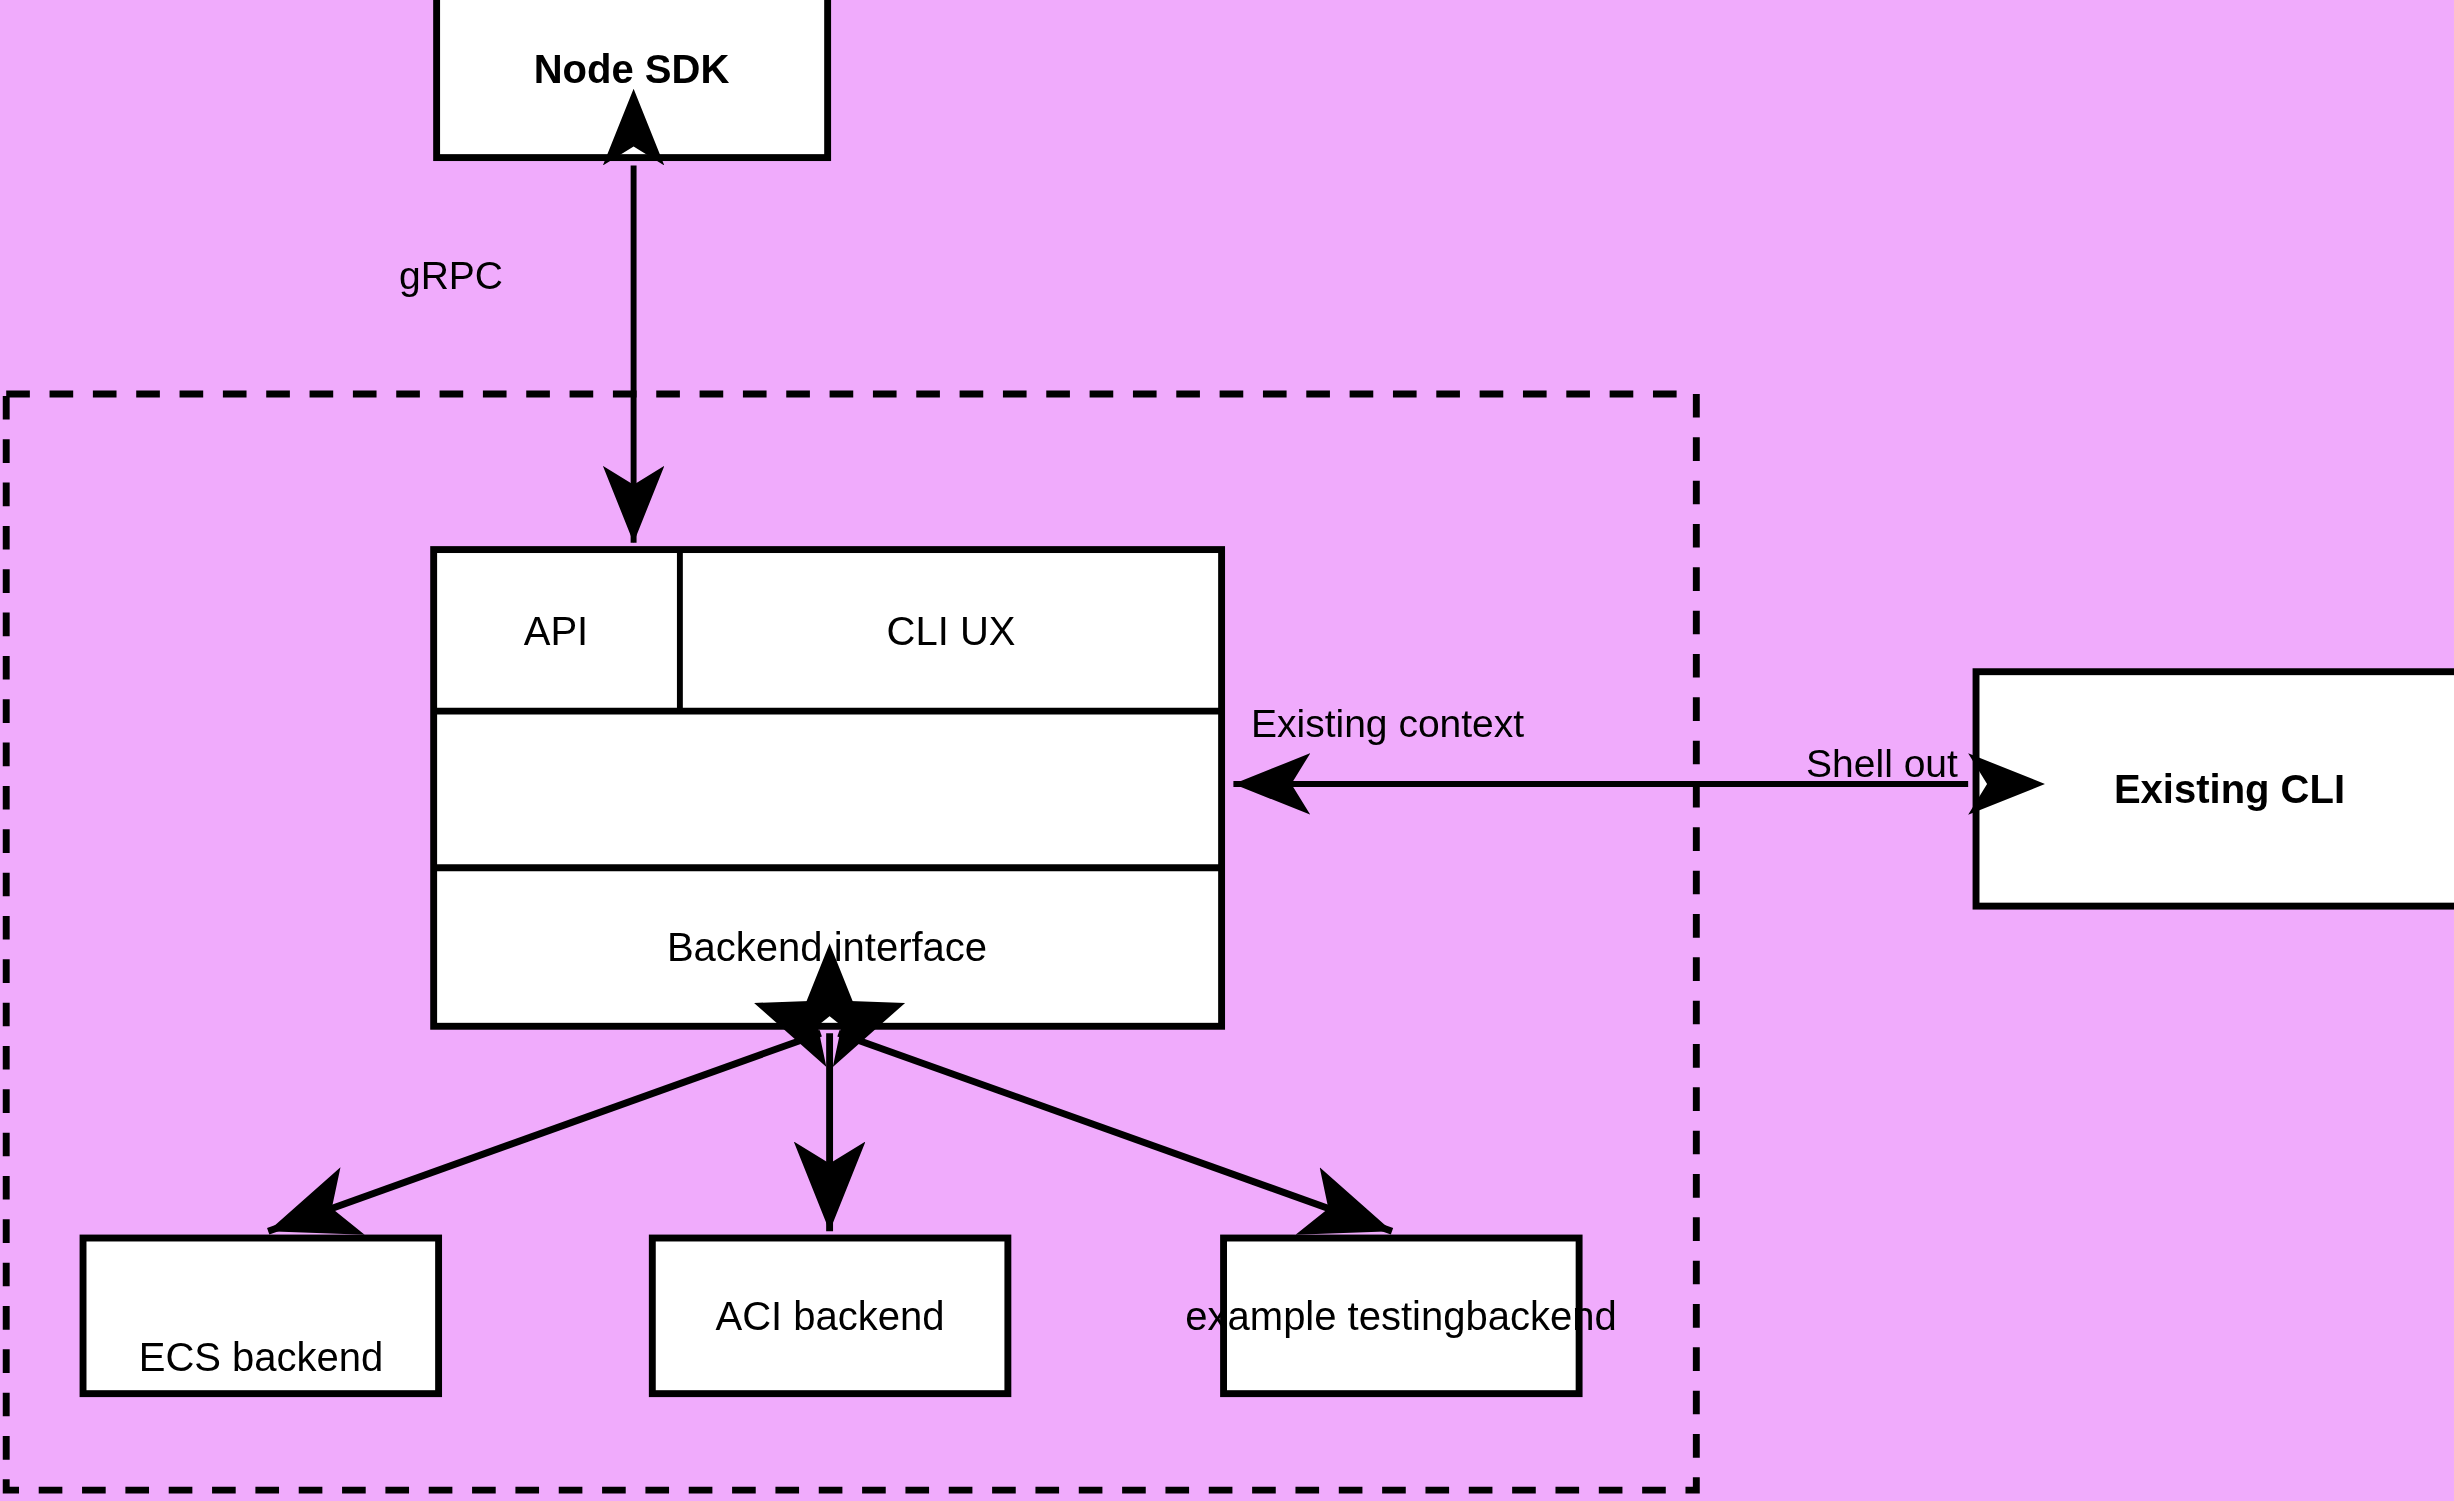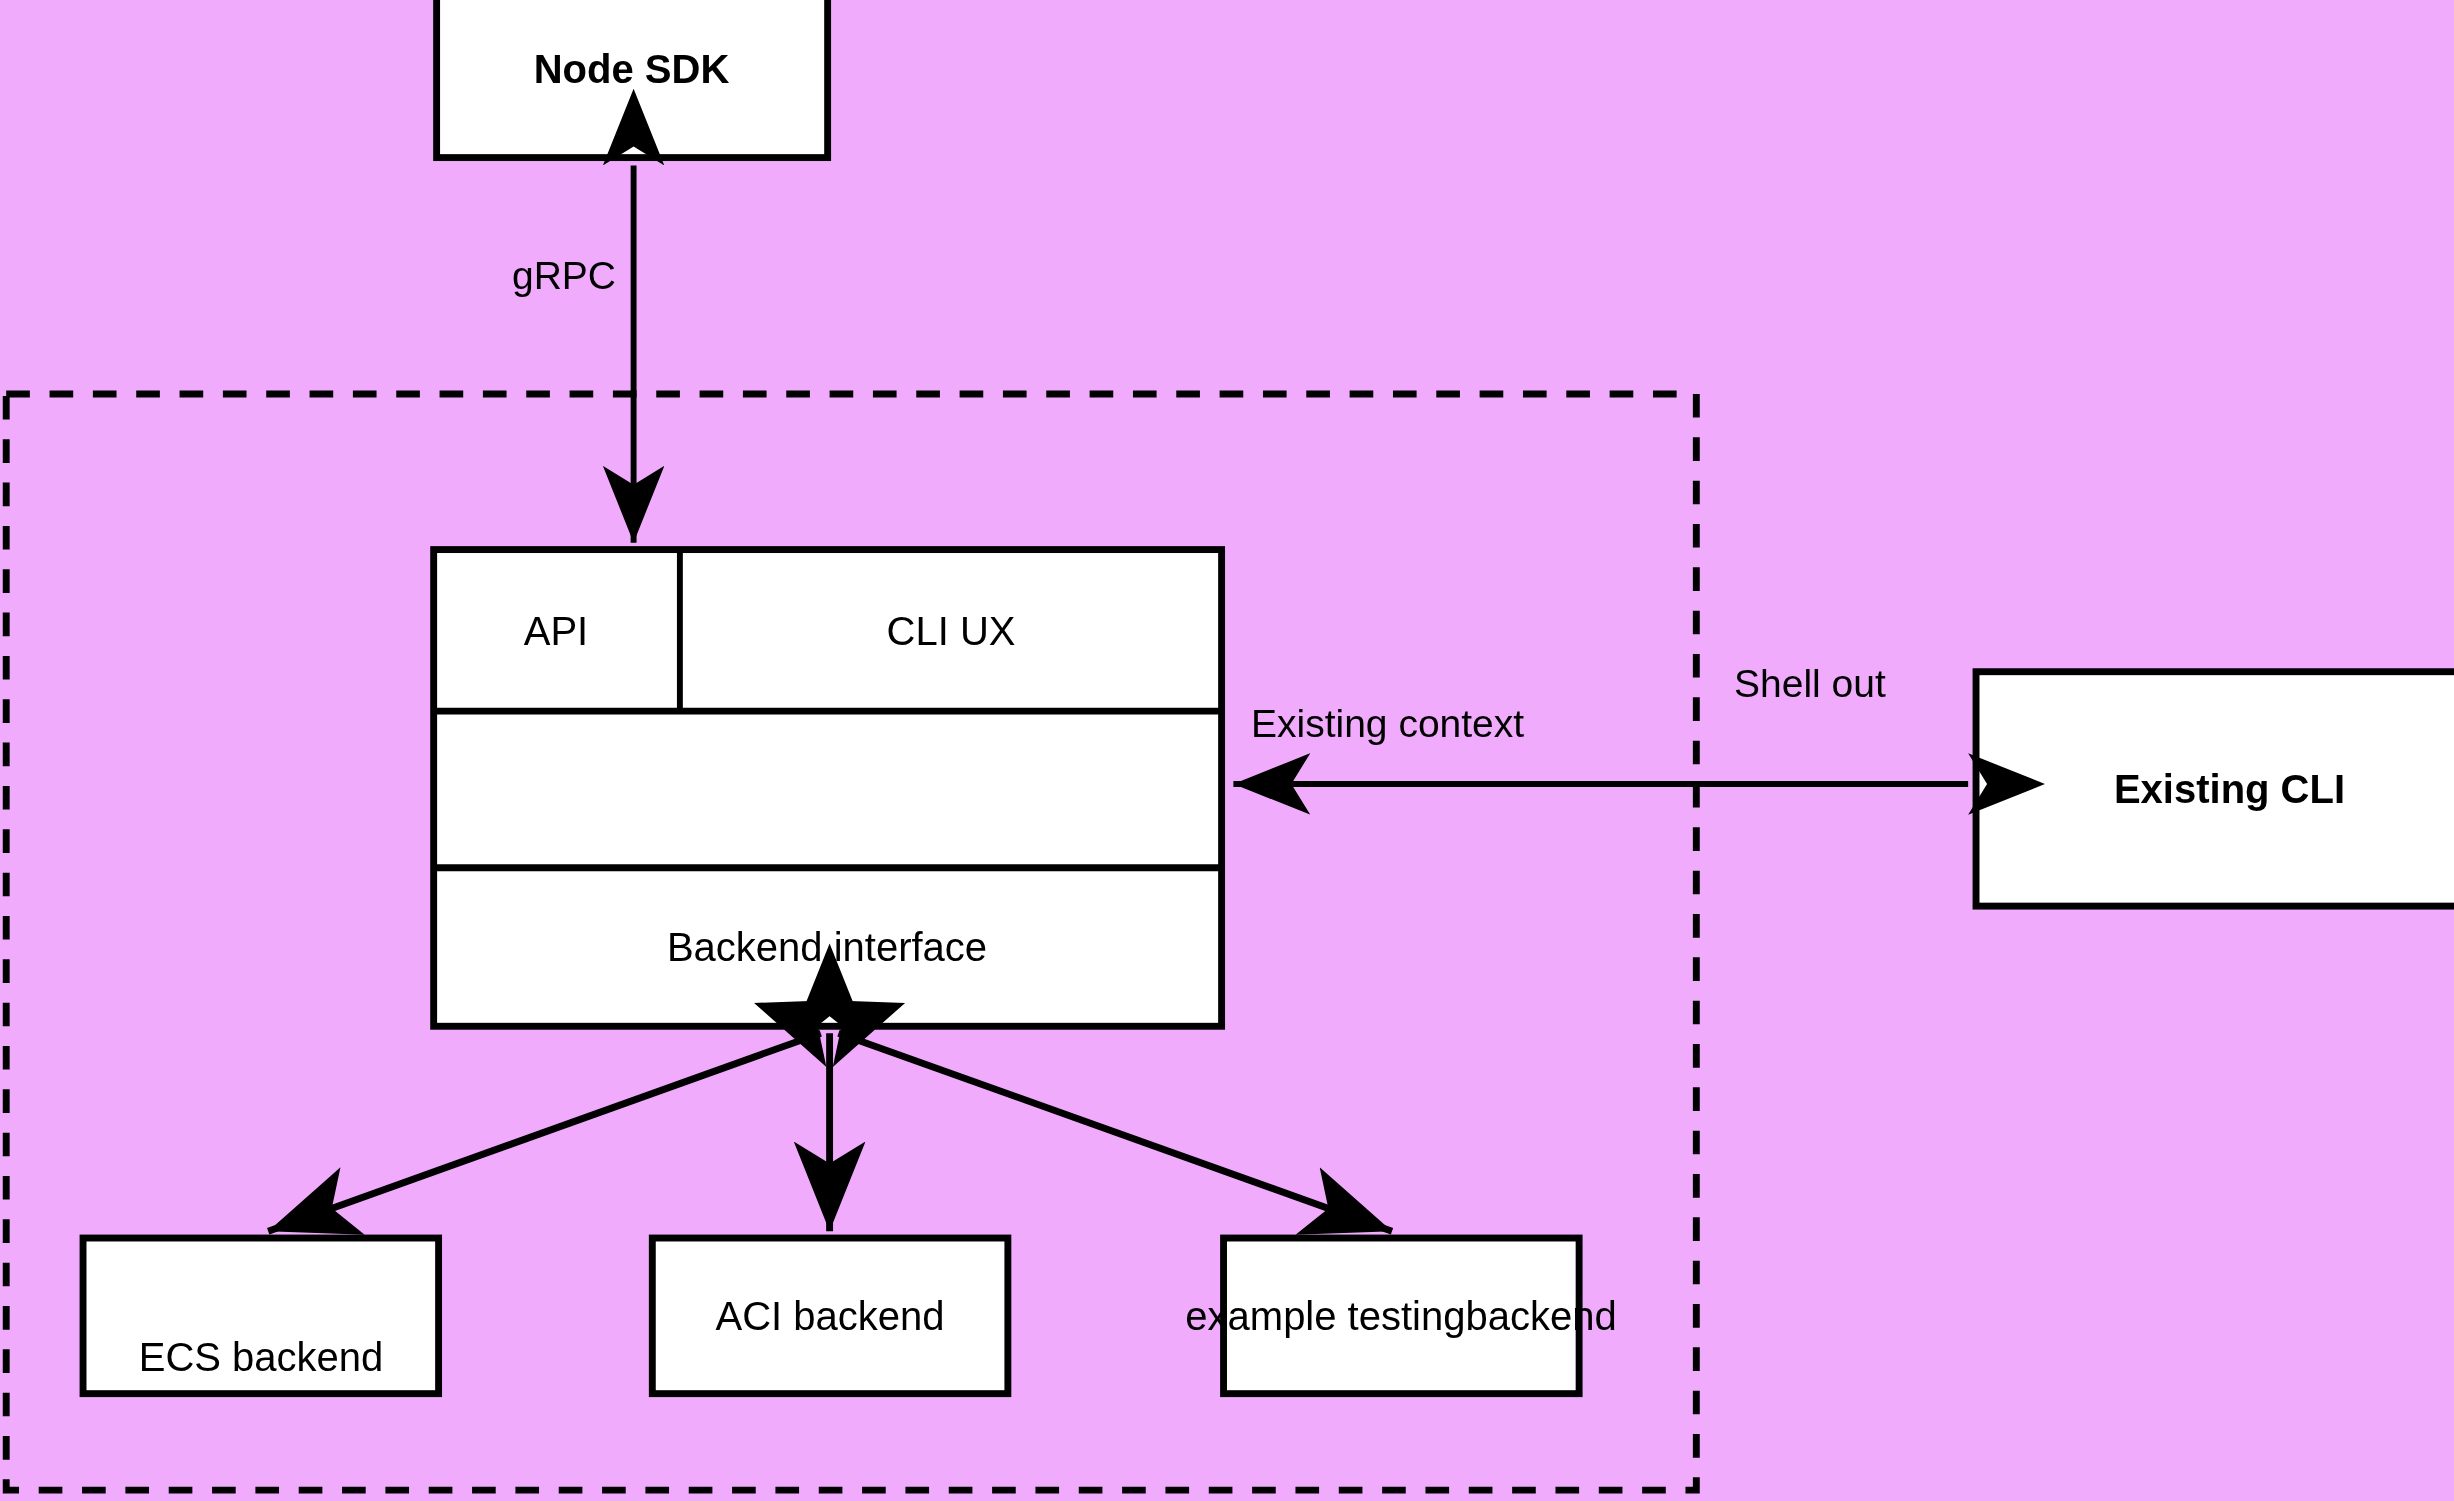--- a/index.html
+++ b/index.html
@@ -93,32 +93,32 @@
     <line x1="833" y1="1049" x2="272" y2="1250" stroke="#000000" stroke-width="7" marker-start="url(#arrowStart)" marker-end="url(#arrowEnd)"></line>
 
     <line x1="842" y1="1049" x2="842" y2="1250" stroke="#000000" stroke-width="7" marker-start="url(#arrowStart)" marker-end="url(#arrowEnd)"></line>
 
     <line x1="851" y1="1049" x2="1413" y2="1250" stroke="#000000" stroke-width="7" marker-start="url(#arrowStart)" marker-end="url(#arrowEnd)"></line>
   </svg>
 
   <div class="lbl node-label-bold box-center" style="left:436px; top:-17.7px; width:391px; height:175px;">Node SDK</div>
 
 
-  <div class="lbl edge-label" style="left:399px; top:254px; width:217px; height:47px; text-align:right;">gRPC</div>
+  <div class="lbl edge-label" style="left:399px; top:254px; width:217px; height:47px; text-align:left;">gRPC</div>
 
   <div class="lbl node-label box-center" style="left:433px; top:550px; width:246px; height:162px;">API</div>
 
   <div class="lbl node-label box-center" style="left:680px; top:550px; width:542px; height:162px;">CLI UX</div>
 
 
   <div class="lbl node-label box-center" style="left:433px; top:868px; width:788px; height:159px;">Backend interface</div>
 
   <div class="lbl edge-label" style="left:1251px; top:702px; width:414px; height:47px; text-align:left;">Existing context</div>
 
-  <div class="lbl edge-label" style="left:1734px; top:662px; width:296px; height:47px; text-align:left;">Shell out</div>
+  <div class="lbl edge-label" style="left:1734px; top:742px; width:296px; height:47px; text-align:center;">Shell out</div>
 
   <div class="lbl node-label-bold box-center" style="left:1976px; top:672px; width:507px; height:234px;">Existing CLI</div>
 
   <div class="lbl node-label box-center" style="left:83px; top:1279px; width:356px; height:156px;">ECS backend</div>
 
   <div class="lbl node-label box-center" style="left:652px; top:1238px; width:356px; height:156px;">ACI backend</div>
 
   <div class="lbl node-label box-center" style="left:1223px; top:1238px; width:356px; height:156px; flex-direction:row;">
     <span>example testing</span>
     <span>backend</span>

